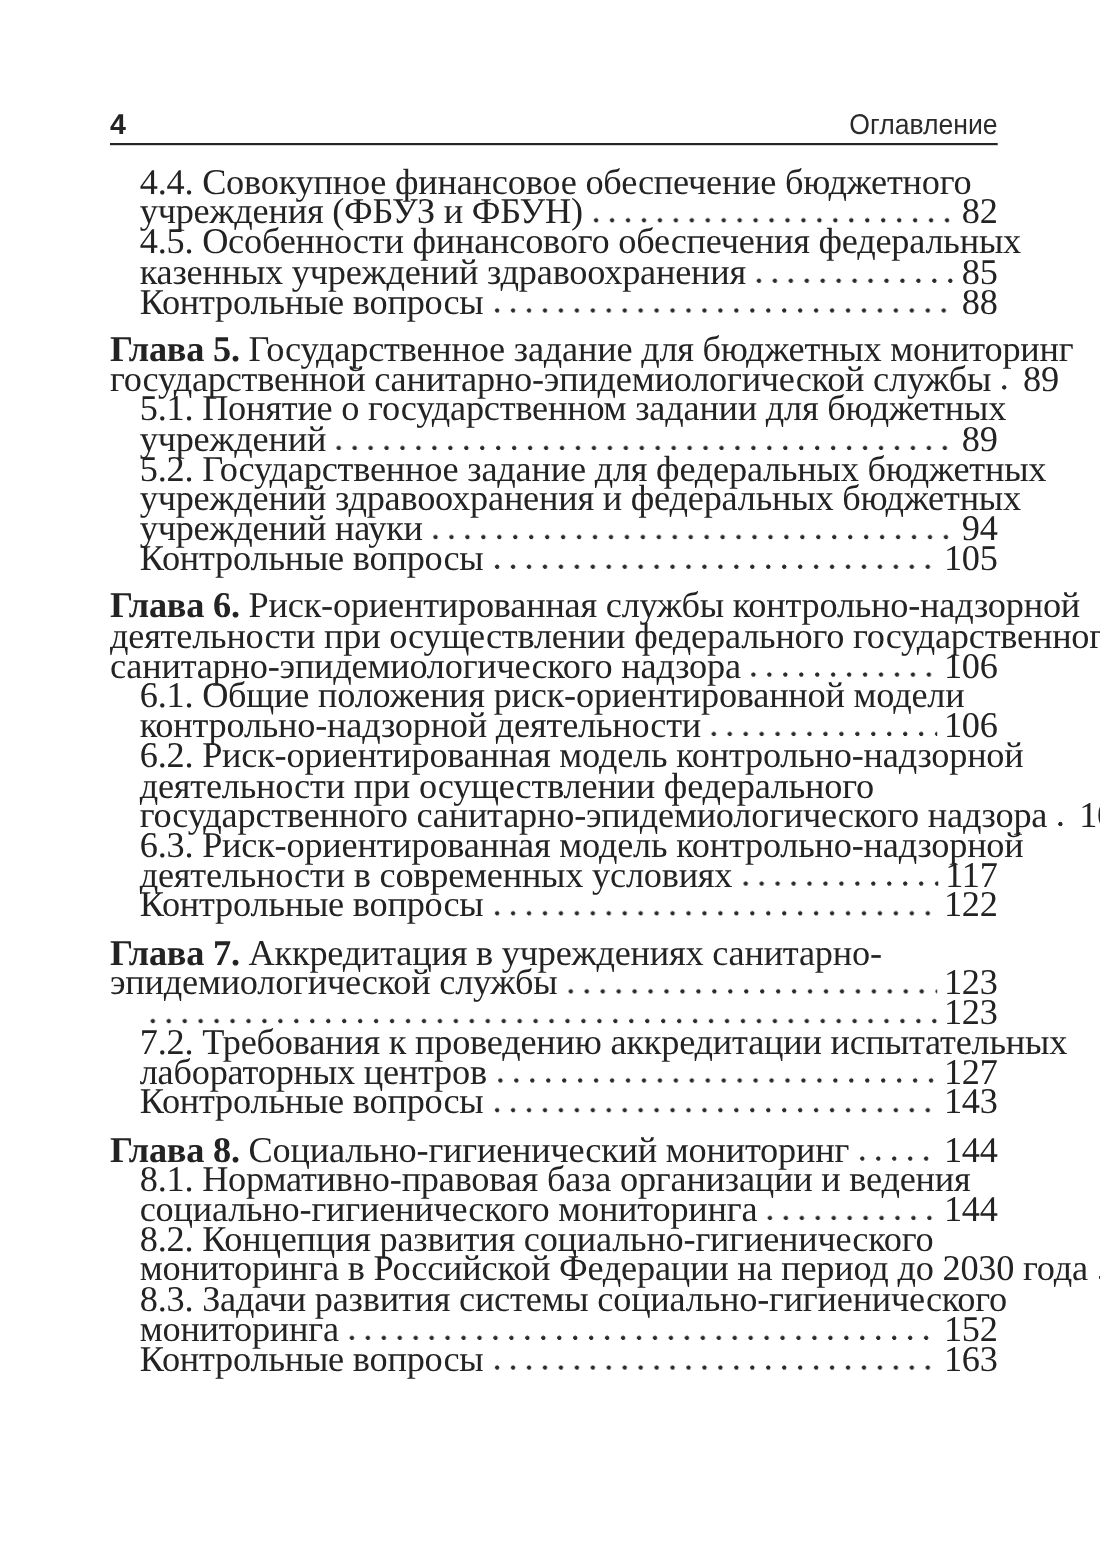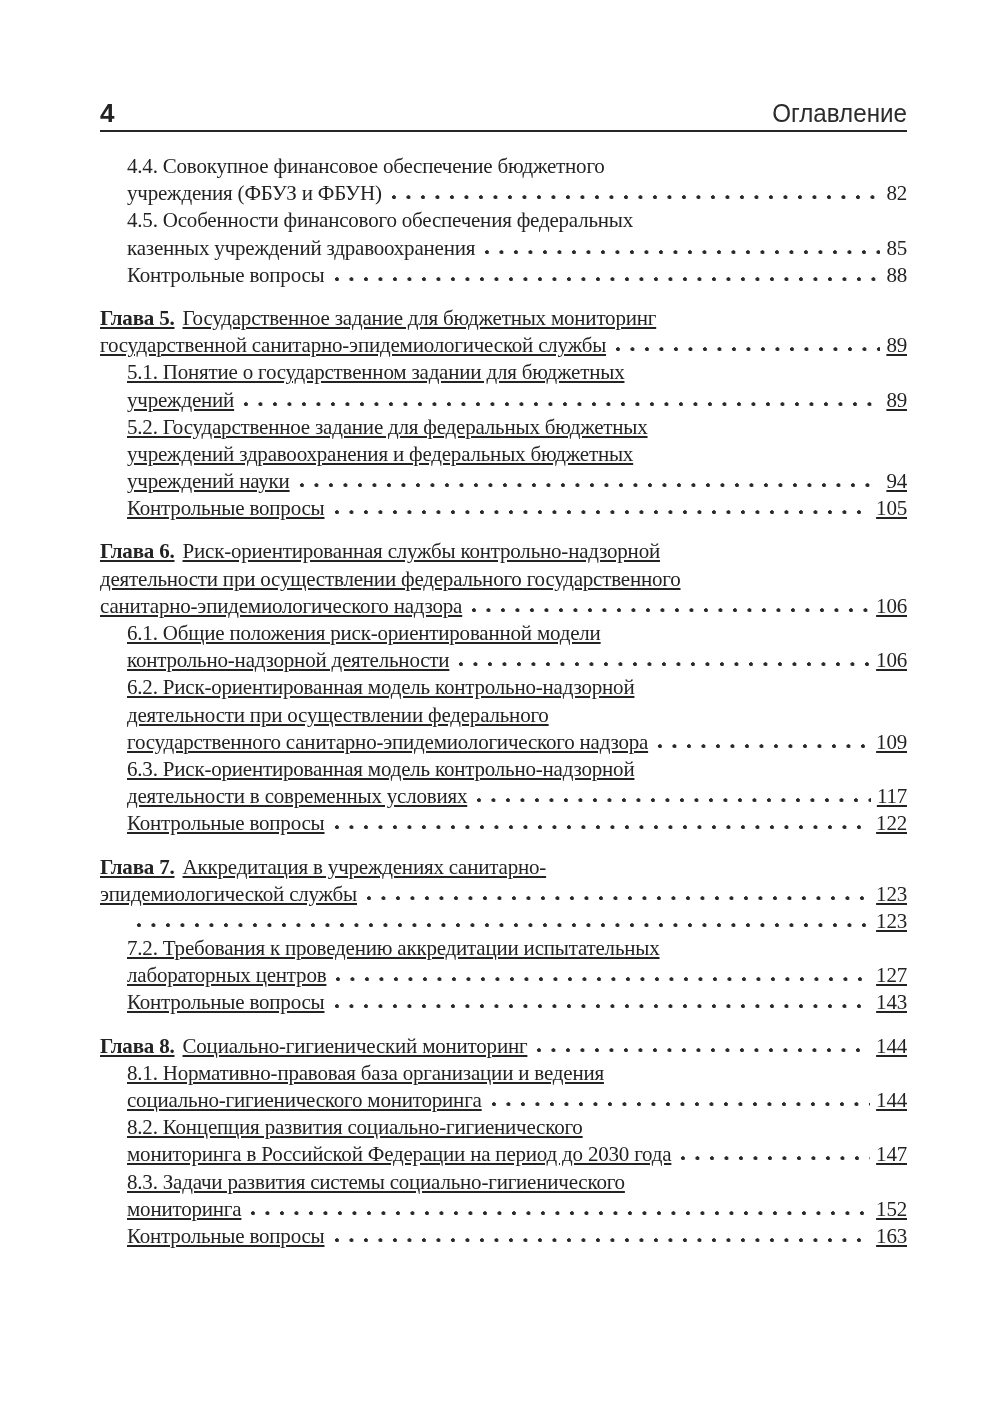--- a/index.html
+++ b/index.html
@@ -24,24 +24,24 @@
   }
   .page-header .ttl {
     font-family: "Liberation Sans", "DejaVu Sans", sans-serif;
     font-size: 26px; line-height: 24px;
     display: inline-block; transform: scaleX(0.93); transform-origin: right bottom;
     color: #2b2b2b;
   }
   .toc {
     position: absolute;
     left: 100px; right: 93px; top: 153px;
-    font-size: 21px; letter-spacing: -0.2px;
+    font-size: 33px; letter-spacing: -0.2px;
   }
   .sec { margin-top: 0; }
-  .sec.gap { margin-top: 16px; text-decoration: underline; }
+  .sec.gap { margin-top: 16px; }
   .row {
     display: flex; align-items: baseline;
     height: 27.2px; line-height: 27.2px;
     white-space: nowrap;
   }
   .row.ind { padding-left: 27px; }
   .chap { font-weight: 700; margin-right: 8px; }
   .leader {
     flex: 1 1 auto; min-width: 14px;
     height: 6px; margin: 0 6px 0 9px;

